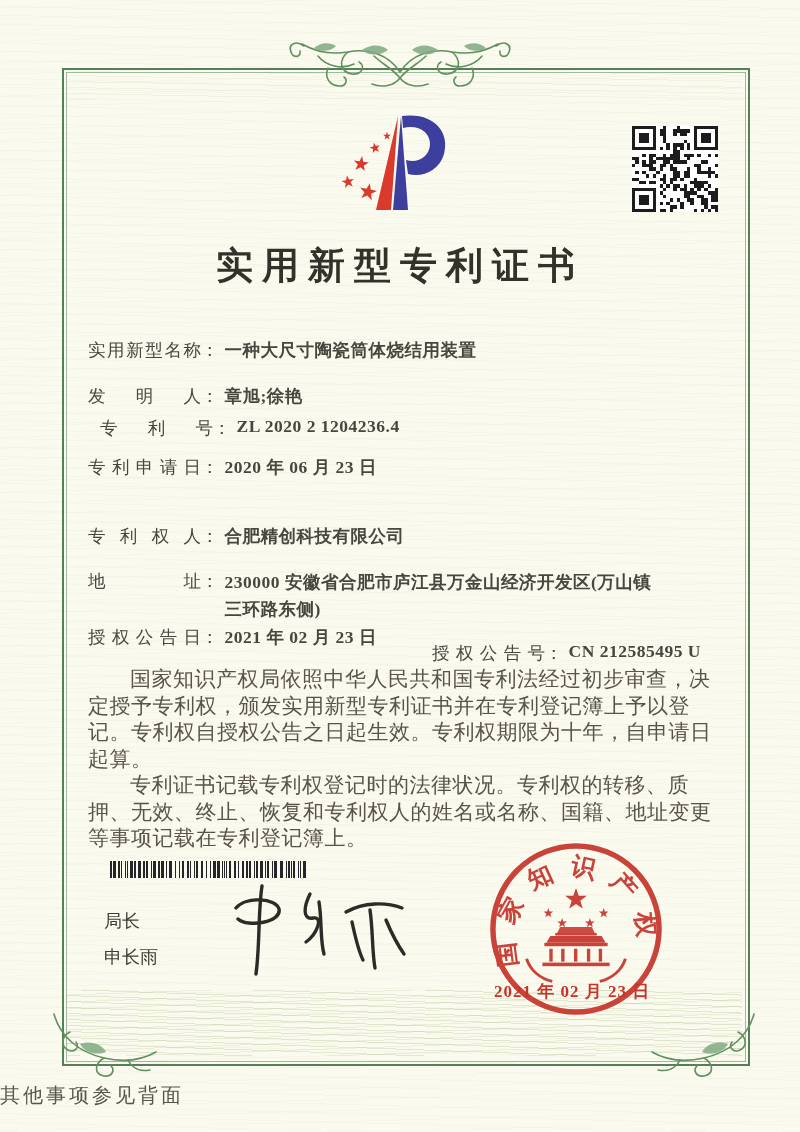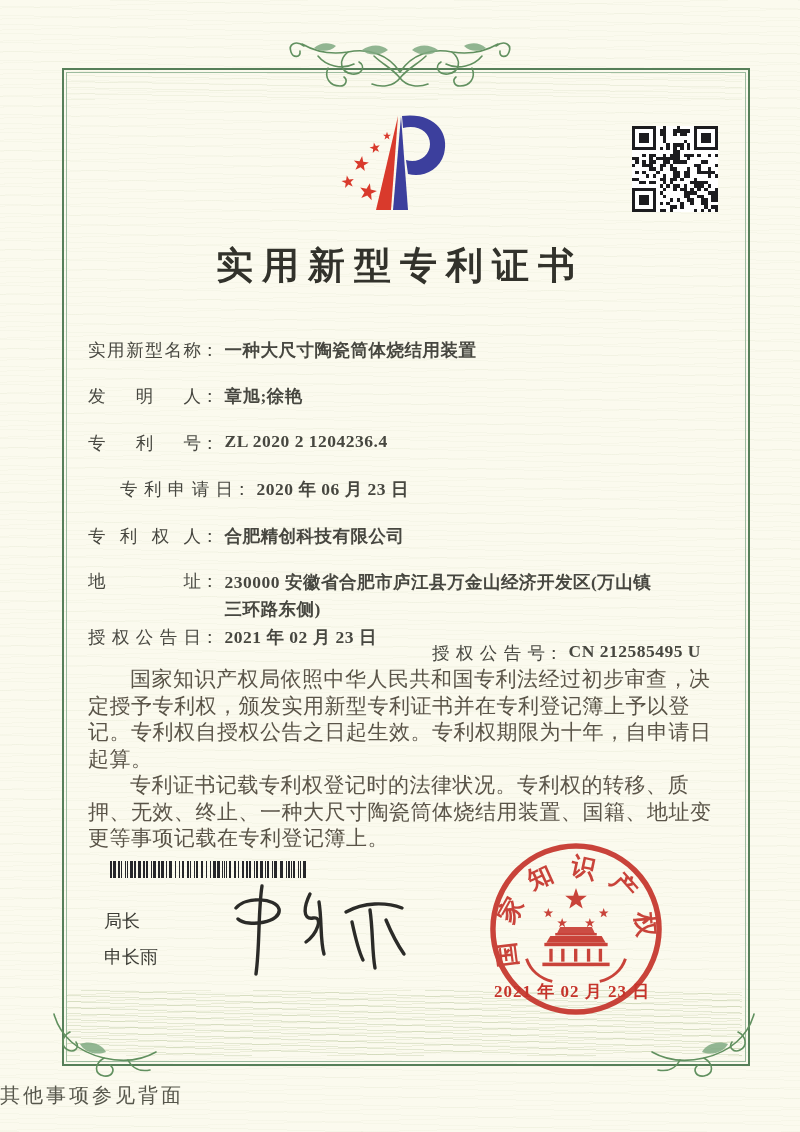--- a/index.html
+++ b/index.html
@@ -51,22 +51,22 @@
     text-align:center;font-size:37px;font-weight:bold;color:#32322b;
     letter-spacing:9px;margin:0;
   }
   
   .fields{position:absolute;left:88px;top:0;width:630px;}
   .frow{position:absolute;font-size:17.5px;color:#474740;white-space:nowrap;}
   .flabel{display:inline-block;width:113px;text-align:justify;text-align-last:justify;vertical-align:top;}
   .fcolon{display:inline-block;vertical-align:top;}
   .fvalue{display:inline-block;margin-left:6px;vertical-align:top;letter-spacing:0.5px;font-weight:bold;}
   .fvalue-wrap{white-space:normal;width:444px;line-height:27px;}
-  .frow-y1{top:338px;} .frow-y2{top:384px;} .frow-y3{top:431px;}
-  .frow-y4{top:477px;margin-left:32px;} .frow-y5{top:524px;} .frow-y6{top:569px;}
+  .frow-y1{top:338px;} .frow-y2{top:384px;} .frow-y3{top:416px;margin-left:12px;}
+  .frow-y4{top:455px;} .frow-y5{top:524px;} .frow-y6{top:569px;}
   .frow-y7{top:625px;}
   .fpair2{position:absolute;left:344px;top:16px;white-space:nowrap;}
   
   .paras{position:absolute;left:88px;top:666px;width:630px;color:#5a5448;}
   .paras p{margin:0;font-size:21px;line-height:26.5px;text-indent:2em;letter-spacing:0.5px;}
   
   .barcode{position:absolute;left:110px;top:861px;height:17px;display:flex;align-items:stretch;}
   .barcode span{display:block;background:#26262a;}
   
   .signer{position:absolute;left:104px;top:903px;font-size:18px;color:#3c3c35;line-height:36px;}
@@ -379,21 +379,21 @@
     <div class="frow frow-y7">
       <span class="flabel">授权公告日</span><span class="fcolon">：</span><span class="fvalue">2021 年 02 月 23 日</span>
       <span class="fpair2">
         <span class="flabel">授权公告号</span><span class="fcolon">：</span><span class="fvalue">CN 212585495 U</span>
       </span>
     </div>
   </div>
 
   <div class="paras">
     <p>国家知识产权局依照中华人民共和国专利法经过初步审查，决定授予专利权，颁发实用新型专利证书并在专利登记簿上予以登记。专利权自授权公告之日起生效。专利权期限为十年，自申请日起算。</p>
-    <p>专利证书记载专利权登记时的法律状况。专利权的转移、质押、无效、终止、一种大尺寸陶瓷筒体烧结用装置、国籍、地址变更等事项记载在专利登记簿上。</p>
+    <p>专利证书记载专利权登记时的法律状况。专利权的转移、质押、无效、终止、恢复和专利权人的姓名或名称、国籍、地址变更等事项记载在专利登记簿上。</p>
   </div>
 
   <div class="barcode" id="barcode">
       <span style="width: 2px; margin-right: 1px;"></span>
       <span style="width: 3px; margin-right: 2px;"></span>
       <span style="width: 2px; margin-right: 1px;"></span>
       <span style="width: 1px; margin-right: 3px;"></span>
       <span style="width: 1px; margin-right: 1px;"></span>
       <span style="width: 1px; margin-right: 2px;"></span>
       <span style="width: 3px; margin-right: 1px;"></span>

